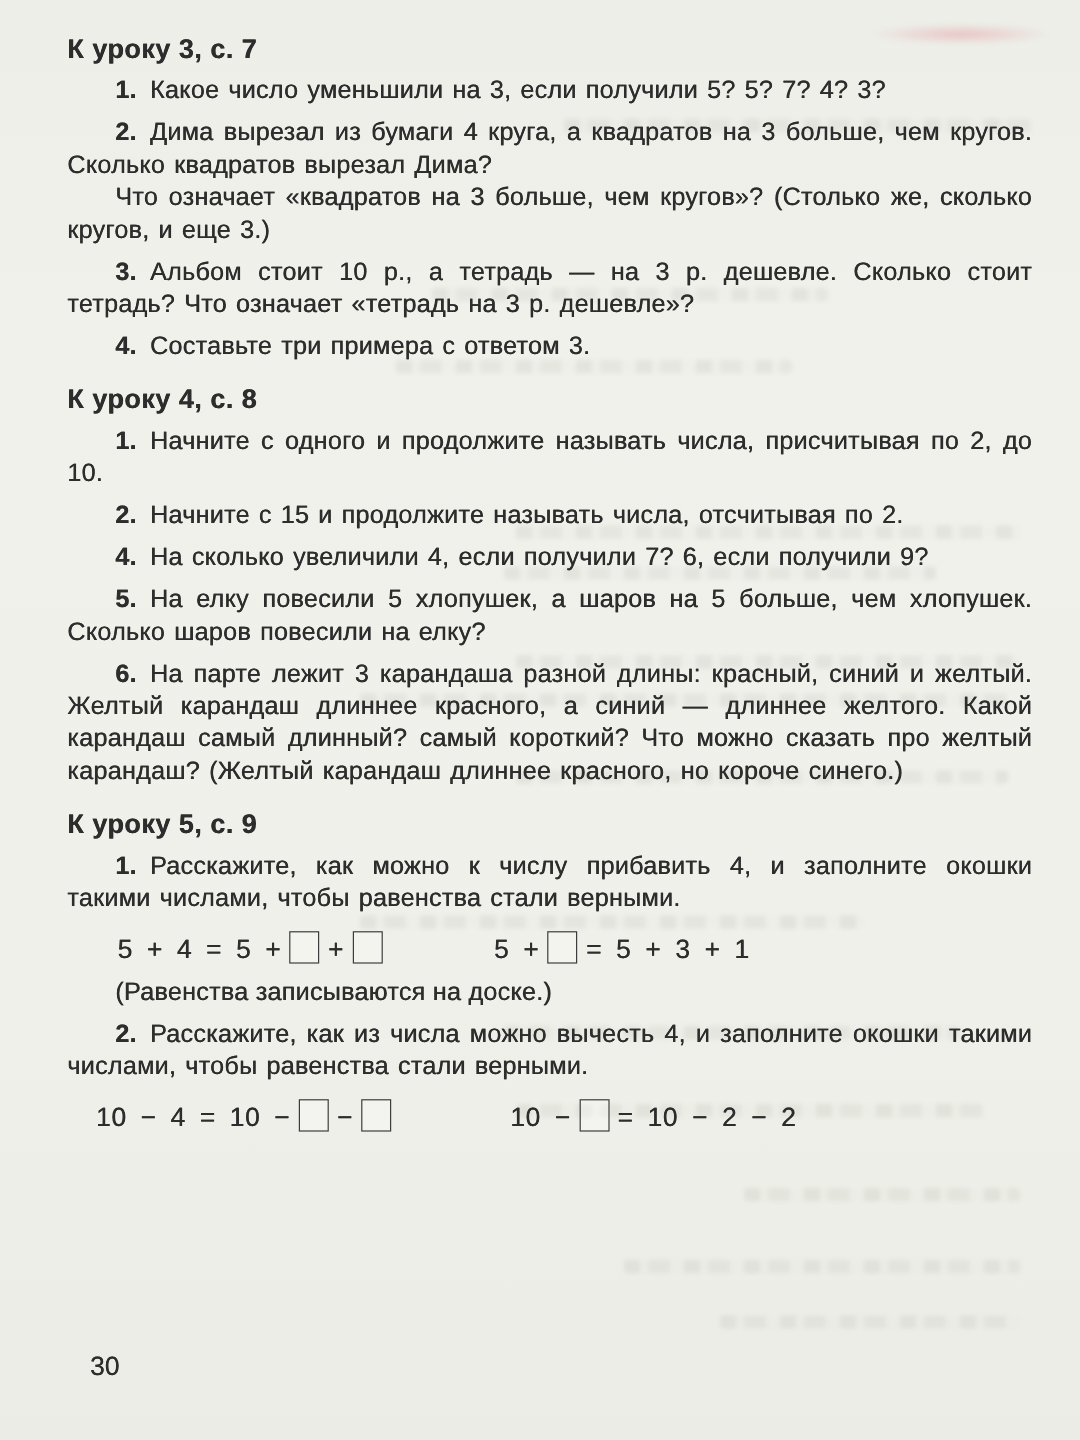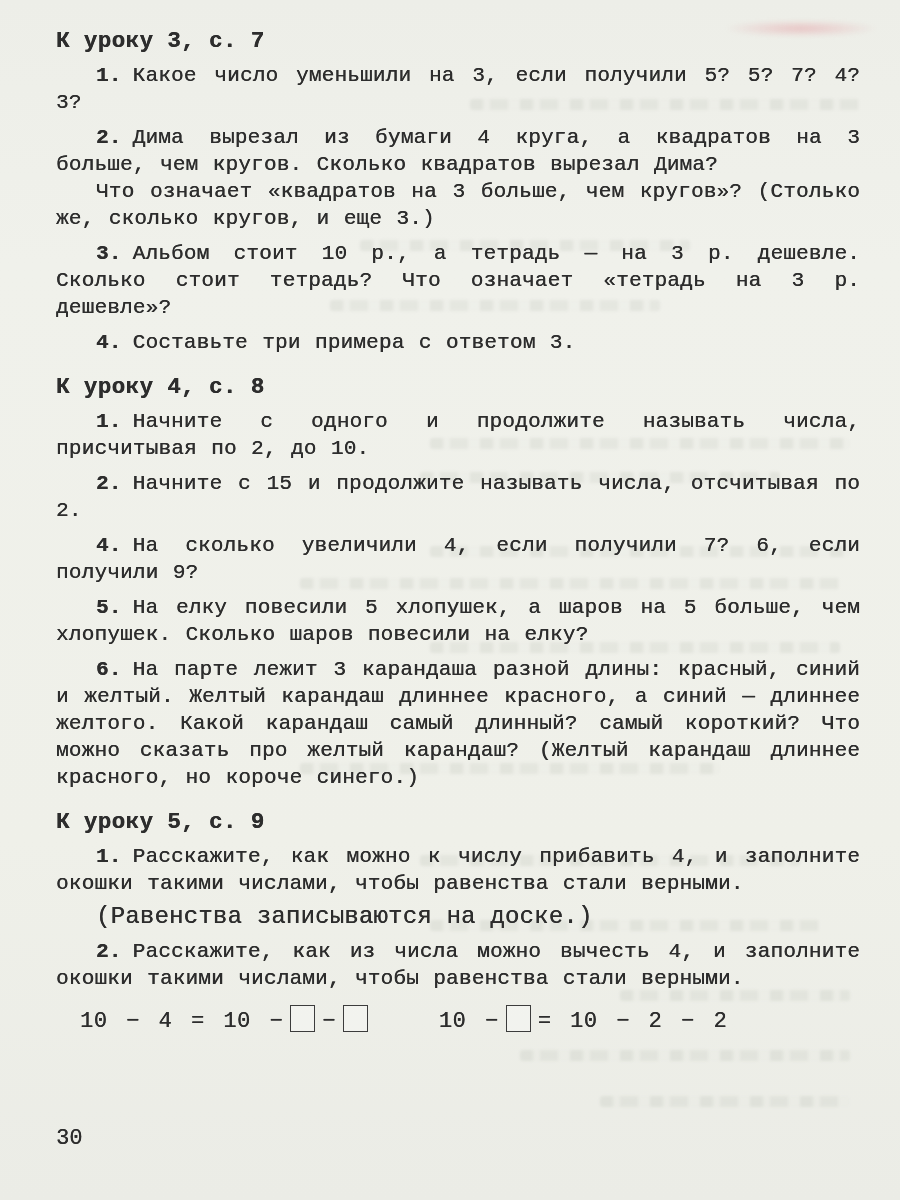--- a/index.html
+++ b/index.html
@@ -7,21 +7,21 @@
     padding: 0;
     background: #e7e8e2;
   }
   .page {
     position: relative;
     width: 900px;
     height: 1200px;
     overflow: hidden;
     box-sizing: border-box;
     background: linear-gradient(180deg, #edeee8 0%, #f0f1eb 22%, #eff0e9 70%, #ebece6 100%);
-    font-family: Liberation Mono, monospace;
+    font-family: Liberation Sans, sans-serif;
     color: #2d2d2d;
     padding: 28px 40px 0 56px;
     text-shadow: 0.3px 0 0 currentColor;
   }
   .content { position: relative; z-index: 2; }
 
   h2.section-heading {
     font-size: 22.5px;
     font-weight: 700;
     letter-spacing: 0.4px;
@@ -35,53 +35,53 @@
     text-align: justify;
     text-indent: 40px;
     letter-spacing: 0.2px;
     word-spacing: 1.5px;
     margin: 8px 0 0 0;
   }
   p.item.cont { margin-top: 0; }
   .num { font-weight: 700; margin-right: 11px; }
 
   p.note {
-    font-size: 24px;
+    font-size: 21px;
     line-height: 27px;
     text-indent: 40px;
     letter-spacing: 0.2px;
     margin: 6px 0 0 0;
   }
 
   .eq-row {
     display: flex;
     align-items: center;
     margin: 13px 0 5px 0;
     font-size: 22px;
     line-height: 32px;
   }
   .eq { white-space: nowrap; word-spacing: 5px; letter-spacing: 0.5px; }
   .eq-row.add .eq-left  { margin-left: 42px; }
   .eq-row.add .eq-right { margin-left: 86px; }
   .eq-row.sub .eq-left  { margin-left: 24px; }
-  .eq-row.sub .eq-right { margin-left: 64px; }
+  .eq-row.sub .eq-right { margin-left: 92px; }
 
   .wbox {
     display: inline-block;
     width: 23px;
     height: 25px;
     border: 1.6px solid #3c3c3c;
     background: rgba(255,255,255,0.3);
     vertical-align: -5px;
     margin: 0 7px;
   }
 
   .page-number {
     position: absolute;
-    left: 56px;
+    left: 75px;
     top: 1126px;
     font-size: 22px;
     z-index: 2;
   }
 
   
   .ghost {
     position: absolute;
     height: 11px;
     z-index: 1;
@@ -152,20 +152,24 @@
       <p class="item"><span class="num">5.</span><span>На елку повесили 5 хлопушек, а шаров на 5 больше, чем хлопушек. Сколько шаров повесили на елку?</span></p>
 
       <p class="item"><span class="num">6.</span><span>На парте лежит 3 карандаша разной длины: красный, синий и желтый. Желтый карандаш длиннее красного, а синий — длиннее желтого. Какой карандаш самый длинный? самый короткий? Что можно сказать про желтый карандаш? (Желтый карандаш длиннее красного, но короче синего.)</span></p>
     </section>
 
     <section>
       <h2 class="section-heading">К уроку 5, с. 9</h2>
 
       <p class="item"><span class="num">1.</span><span>Расскажите, как можно к числу прибавить 4, и заполните окошки такими числами, чтобы равенства стали верными.</span></p>
 
+      <div class="eq-row add">
+        <div class="eq eq-left"><span>5 + 4 = 5 +</span><span class="wbox"></span><span>+</span><span class="wbox"></span></div>
+        <div class="eq eq-right"><span>5 +</span><span class="wbox"></span><span>= 5 + 3 + 1</span></div>
+      </div>
 
       <p class="note">(Равенства записываются на доске.)</p>
 
       <p class="item"><span class="num">2.</span><span>Расскажите, как из числа можно вычесть 4, и заполните окошки такими числами, чтобы равенства стали верными.</span></p>
 
       <div class="eq-row sub">
         <div class="eq eq-left"><span>10 − 4 = 10 −</span><span class="wbox"></span><span>−</span><span class="wbox"></span></div>
         <div class="eq eq-right"><span>10 −</span><span class="wbox"></span><span>= 10 − 2 − 2</span></div>
       </div>
     </section>

